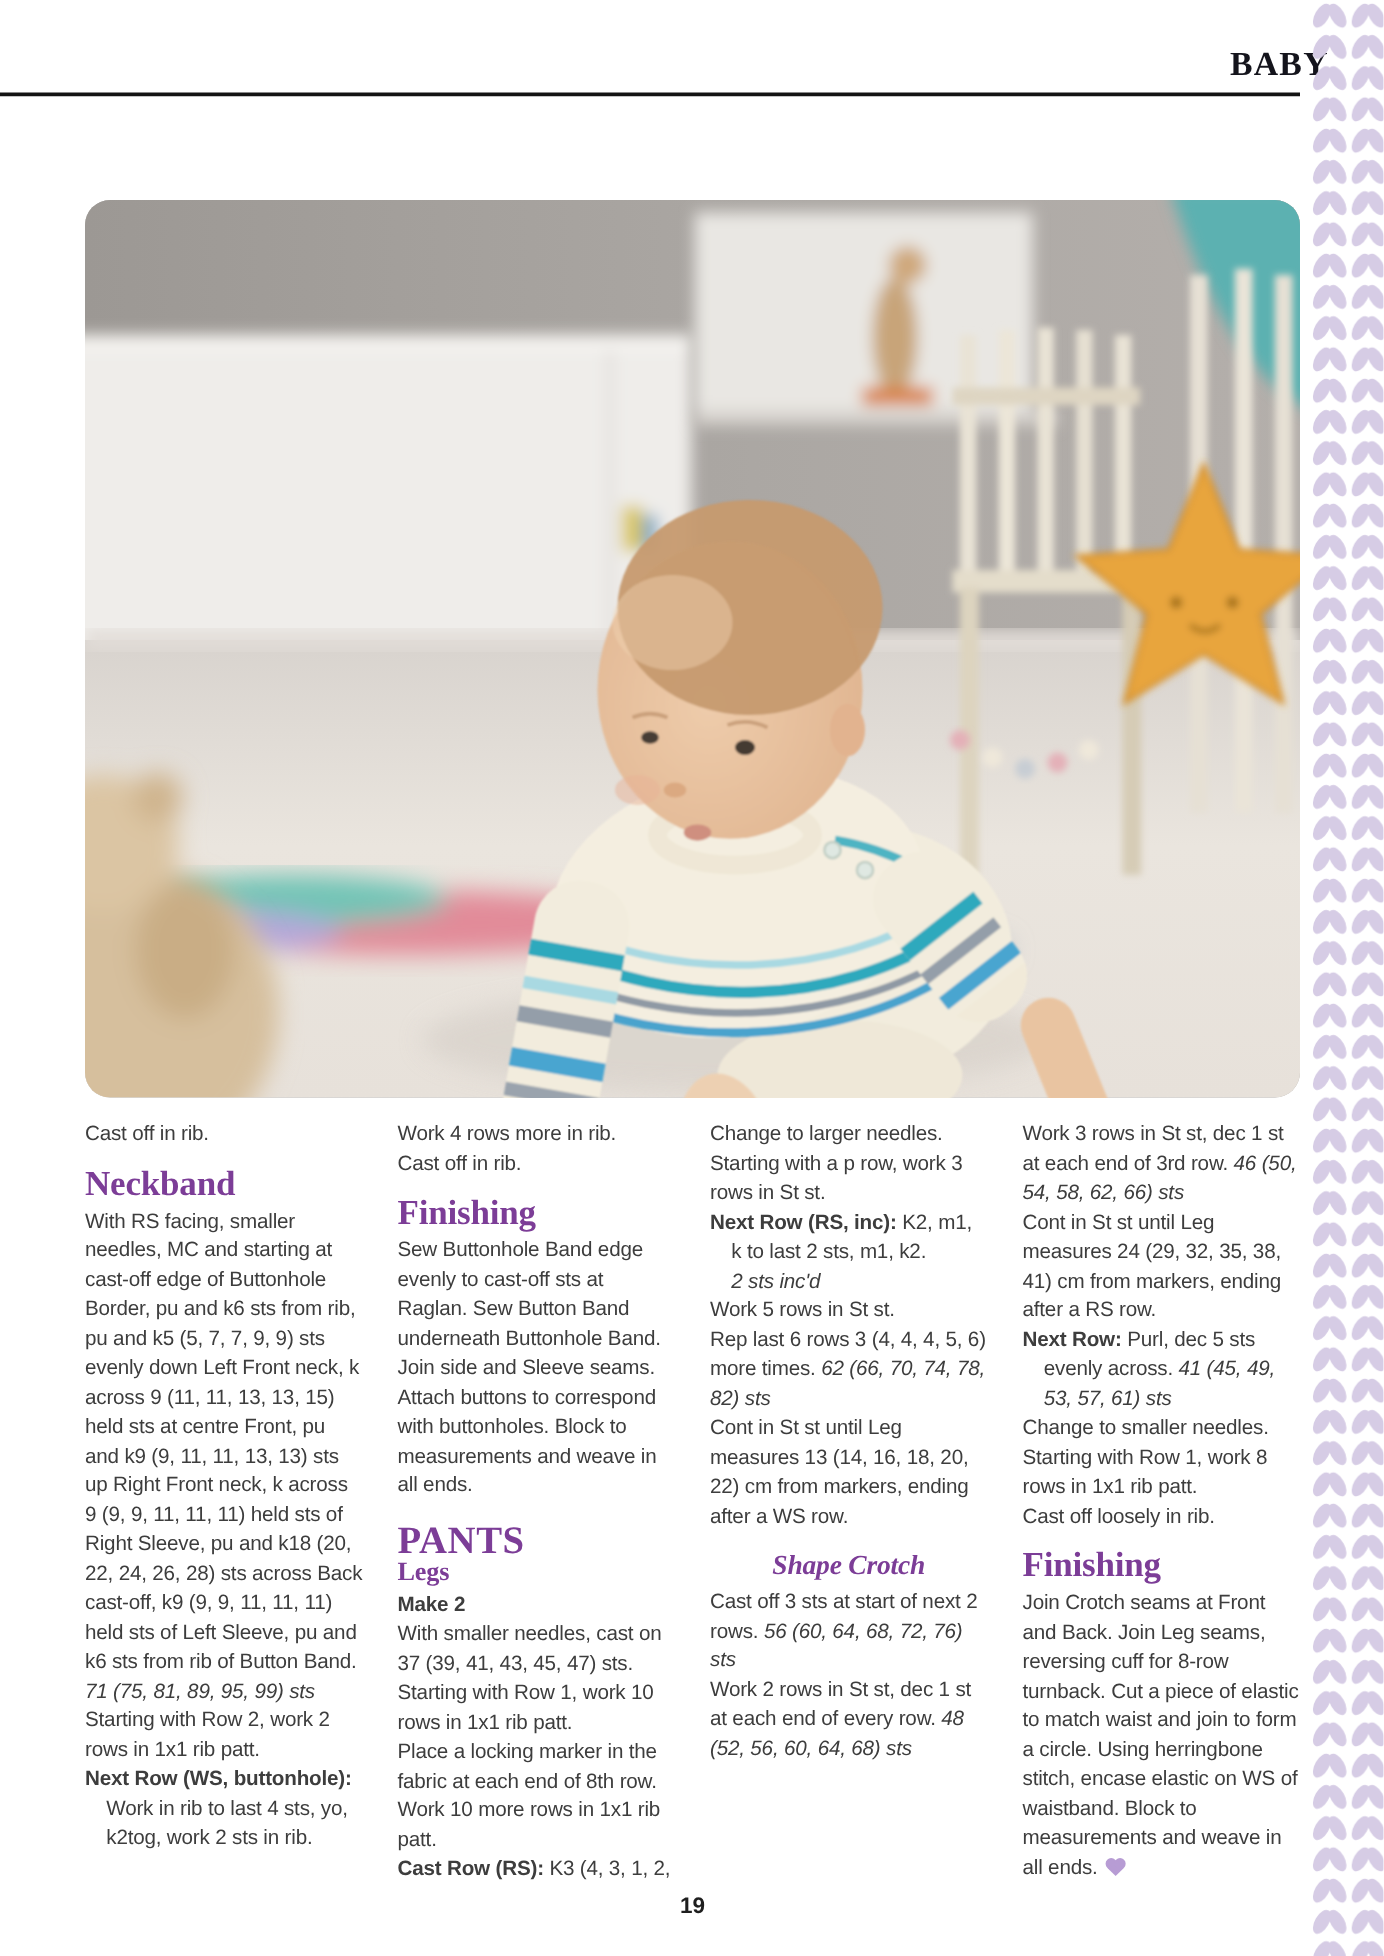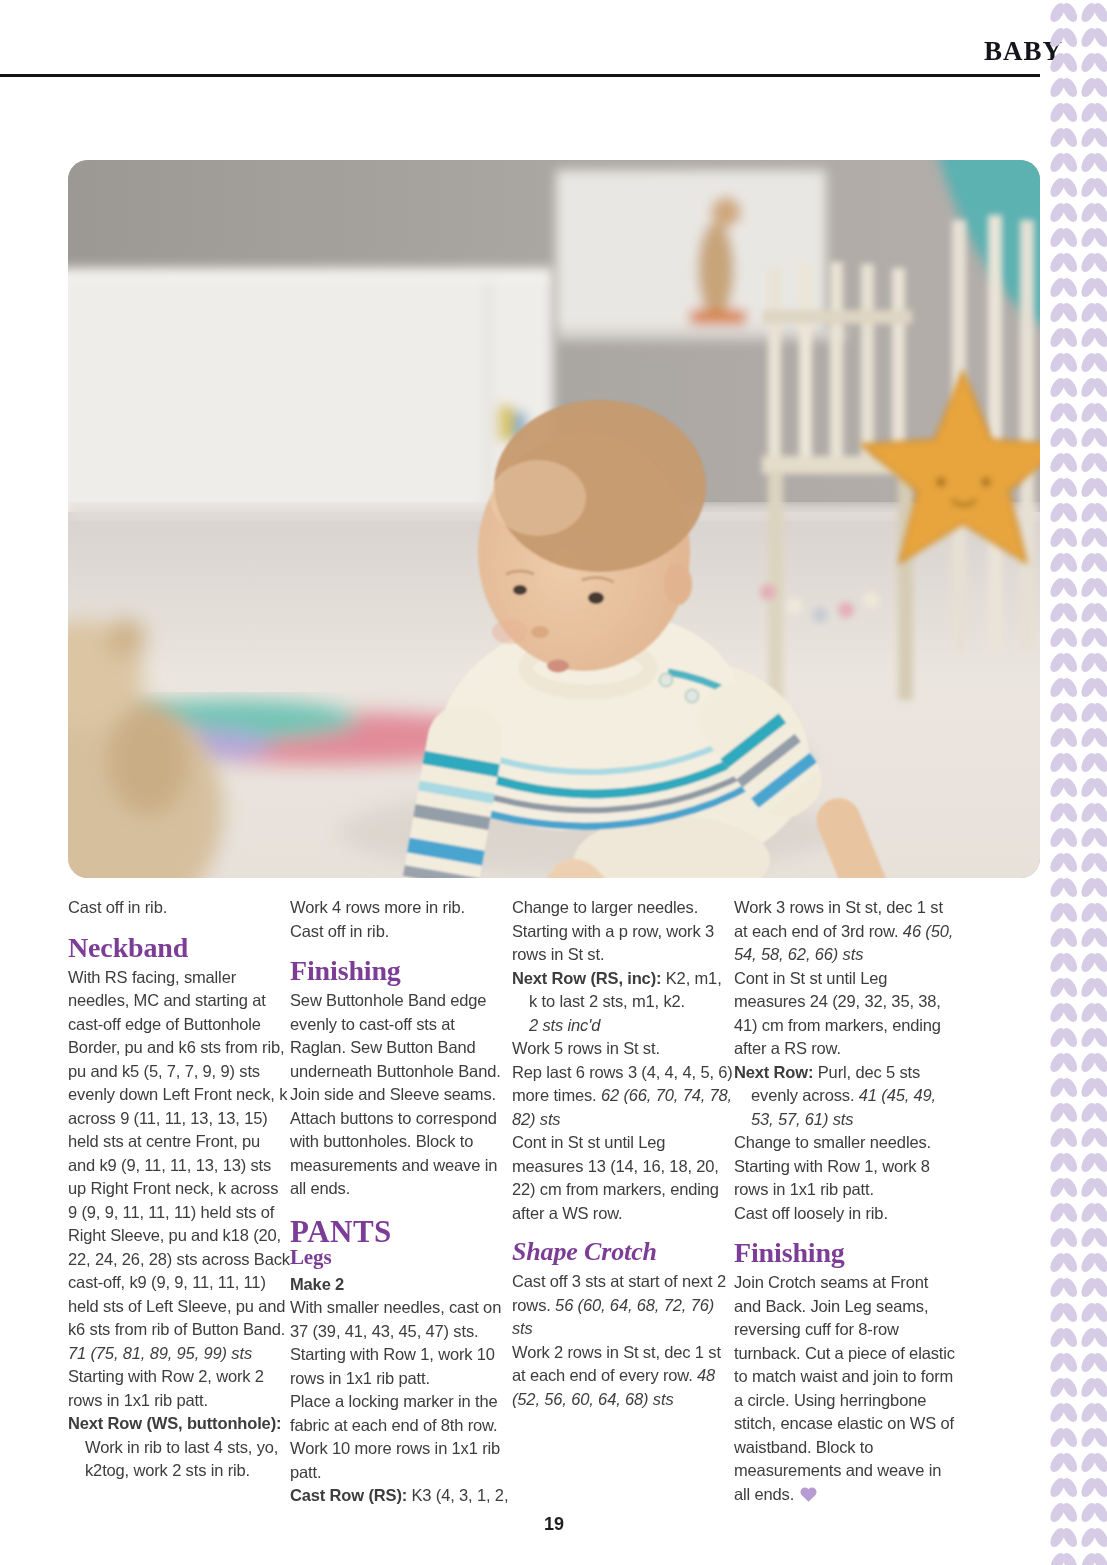--- a/index.html
+++ b/index.html
@@ -20,34 +20,34 @@
   
   .side-border{position:absolute;top:0;right:0;width:59px;height:1565px;}
 
   
   .photo{position:absolute;left:68px;top:160px;width:972px;height:718px;margin:0;
     border-radius:20px;overflow:hidden;background:#b0aca8;}
   .photo svg{display:block;width:100%;height:100%;}
 
   
   .columns{position:absolute;left:68px;top:896px;width:972px;
-    display:grid;grid-template-columns:repeat(4,222px);}
+    display:grid;grid-template-columns:repeat(4,222px);column-gap:28px;}
   .col{font-size:16.5px;line-height:23.5px;color:var(--body);letter-spacing:-0.15px;}
   .para{margin:0;}
   .para.indent{padding-left:17px;}
   .seg-b{font-weight:bold;}
   .seg-i{font-style:italic;}
   .h2{font-family:"Liberation Serif",serif;font-weight:bold;color:var(--purple);
     font-size:28px;line-height:26px;margin:15px 0 5px;}
   .h1{font-family:"Liberation Serif",serif;font-weight:bold;color:var(--purple);
     font-size:31px;line-height:27px;letter-spacing:.5px;margin:17px 0 0;}
   .h3{font-family:"Liberation Serif",serif;font-weight:bold;color:var(--purple);
     font-size:21px;line-height:25px;margin:0 0 3px;}
   .h3i{font-family:"Liberation Serif",serif;font-weight:bold;font-style:italic;color:var(--purple);
-    font-size:26px;line-height:26px;margin:14px 0 5px;}
+    font-size:22px;line-height:26px;margin:14px 0 5px;text-align:center;}
 
   
   .end-icon{display:inline-block;width:9px;height:9px;background:#b79cd4;
     transform:rotate(45deg);position:relative;margin-left:5px;}
   .end-icon::before,.end-icon::after{content:'';position:absolute;width:9px;height:9px;
     border-radius:50%;background:#b79cd4;}
   .end-icon::before{left:-5px;top:0;}
   .end-icon::after{top:-5px;left:0;}
 
   

